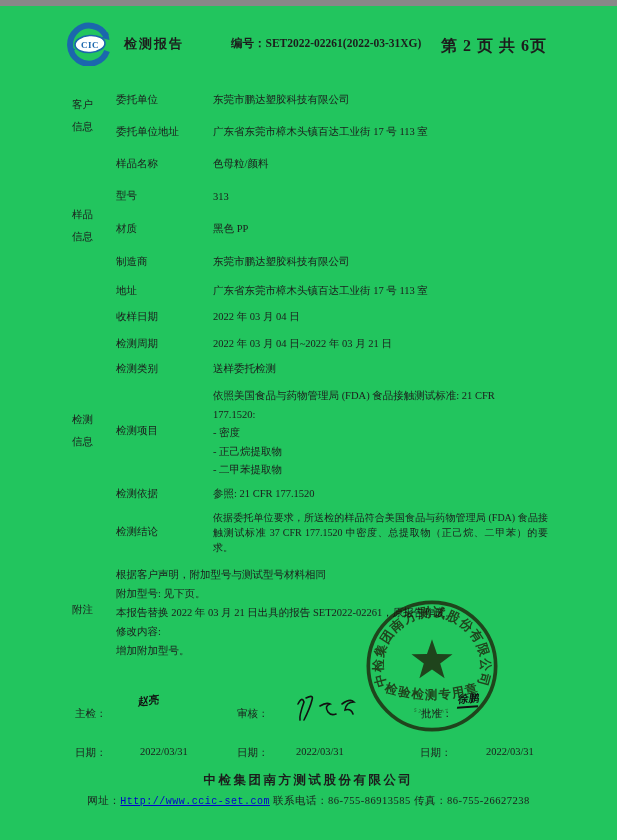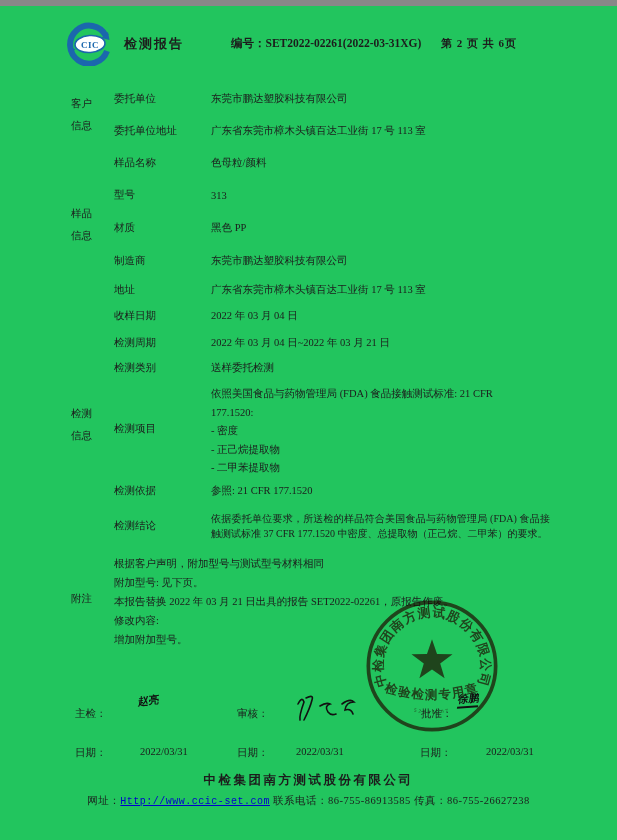--- a/index.html
+++ b/index.html
@@ -10,28 +10,28 @@
     margin:6px auto;
     background:#22c55e;
     font-family:"Liberation Serif","DejaVu Serif",serif;
     color:#1c1c1c;
     overflow:hidden;
   }
   
   .logo { position:absolute; left:62px; top:16px; }
   .hdr-title { position:absolute; left:124px; top:29px; font-size:13px; font-weight:bold; letter-spacing:2px; }
   .hdr-no { position:absolute; left:231px; top:30px; font-size:11.5px; font-weight:bold;text-align:center; }
-  .hdr-page { position:absolute; left:441px; top:30px; font-size:11px; font-weight:bold; letter-spacing:1px; }
+  .hdr-page { position:absolute; left:441px; top:30px; font-size:16px; font-weight:bold; letter-spacing:1px; }
   
   table.report {
     position:absolute; left:57px; top:77px; width:502px;
     border-collapse:collapse; table-layout:fixed;
     font-size:10.5px;
   }
-  table.report td { border:1px solid #22c55e; vertical-align:middle; overflow:hidden; }
+  table.report td { border:3px solid #22c55e; vertical-align:middle; overflow:hidden; }
   table.report { border:1.5px solid #9e9e9e; }
   td.sec {
     width:48px; text-align:center; white-space:pre-line; line-height:22px;
     border-top:1.5px solid #9e9e9e; border-bottom:1.5px solid #9e9e9e;
   }
   td.k { width:92px; padding-left:8px; }
   td.v { padding-left:13px; padding-right:8px; }
   td.multiline { vertical-align:top; white-space:pre-line; padding-top:4px; line-height:18.5px; }
   td.conclusion { line-height:15px; font-size:10px; text-align:justify; padding-top:2px; padding-bottom:2px; }
   td.note-cell { vertical-align:top; white-space:pre-line; padding-top:5px; line-height:19px; padding-left:8px; }

